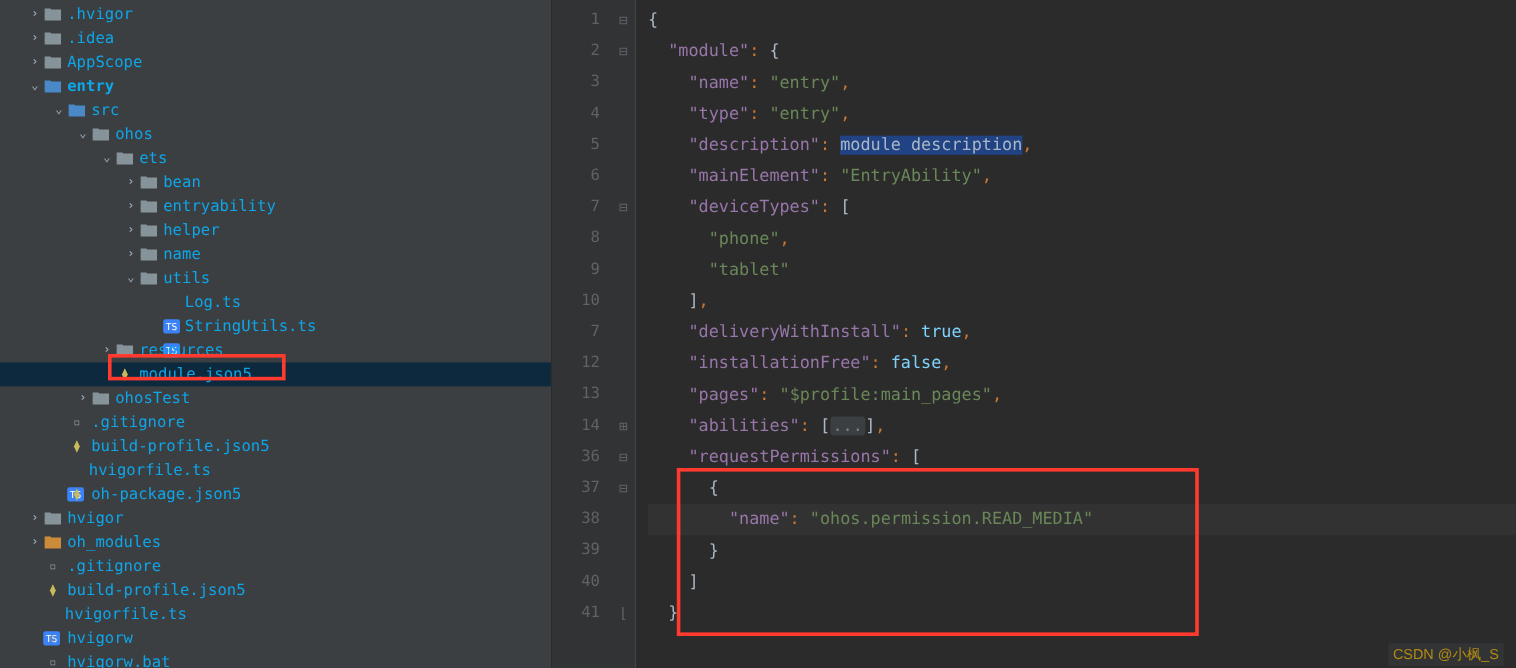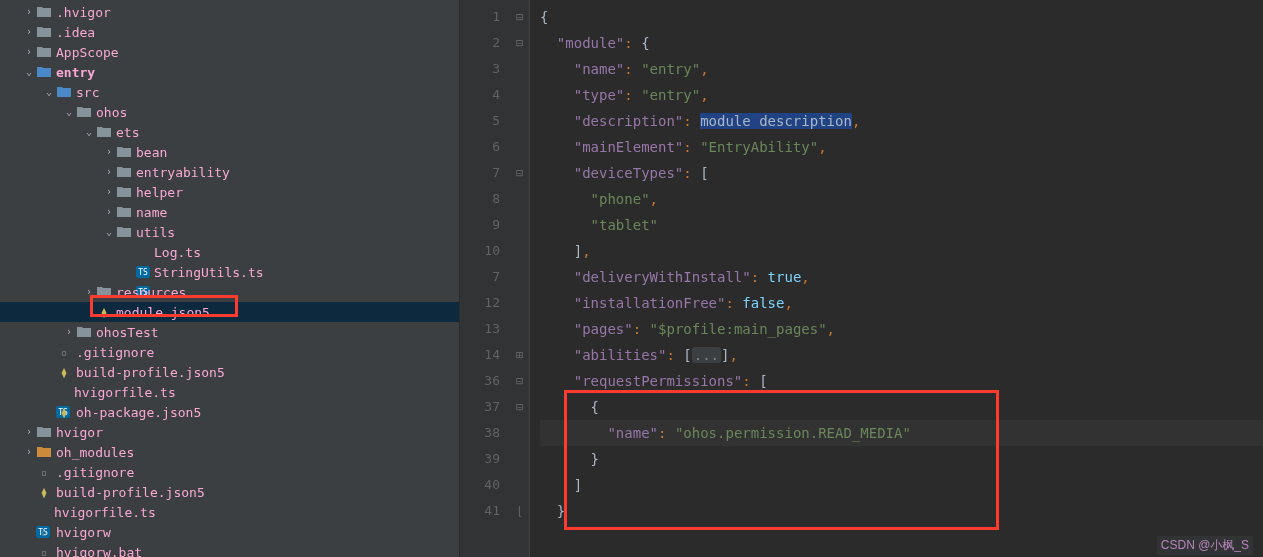--- a/index.html
+++ b/index.html
@@ -45,22 +45,22 @@
     margin-right: 4px;
     display: inline-flex;
     align-items: center;
     justify-content: center;
     font-size: 10px;
   }
   .icon-folder { color: #87939a; }
   .icon-folder-blue { color: #4a88c7; }
   .icon-folder-orange { color: #cc8b3b; }
   .icon-file { color: #87939a; }
-  .icon-file-ts { background:#0369a1; color:#fff; font-size:8px; width:14px; height:12px; border-radius:2px;margin-top:40px;}
-  .tree-label { color: #f9a8d4; }
+  .icon-file-ts { background:#3b82f6; color:#fff; font-size:8px; width:14px; height:12px; border-radius:2px;margin-top:40px;}
+  .tree-label { color: #0ea5e9; }
   .tree-label.bold { font-weight: bold; }
 
   .editor { flex: 1; display: flex; background: #2b2b2b; position: relative; }
   .gutter {
     background: #313335;
     color: #606366;
     text-align: right;
     padding: 4px 10px 4px 0;
     font-size: 13px;
     width: 50px;
@@ -104,21 +104,21 @@
     position: absolute;
     border: 3px solid #ff3b30;
     pointer-events: none;
     left: 564px; top: 390px; width: 435px; height: 140px;
     z-index: 5;
   }
   .watermark {
     position: absolute;
     bottom: 2px;
     right: 10px;
-    color: #f0abfc;
+    color: #eab308;
     font-size: 12px;
     font-family: sans-serif;
     opacity: 0.7;
     background: rgba(60,63,65,0.6);
     padding: 1px 4px;
   }
 </style>
 </head>
 <body>
 

